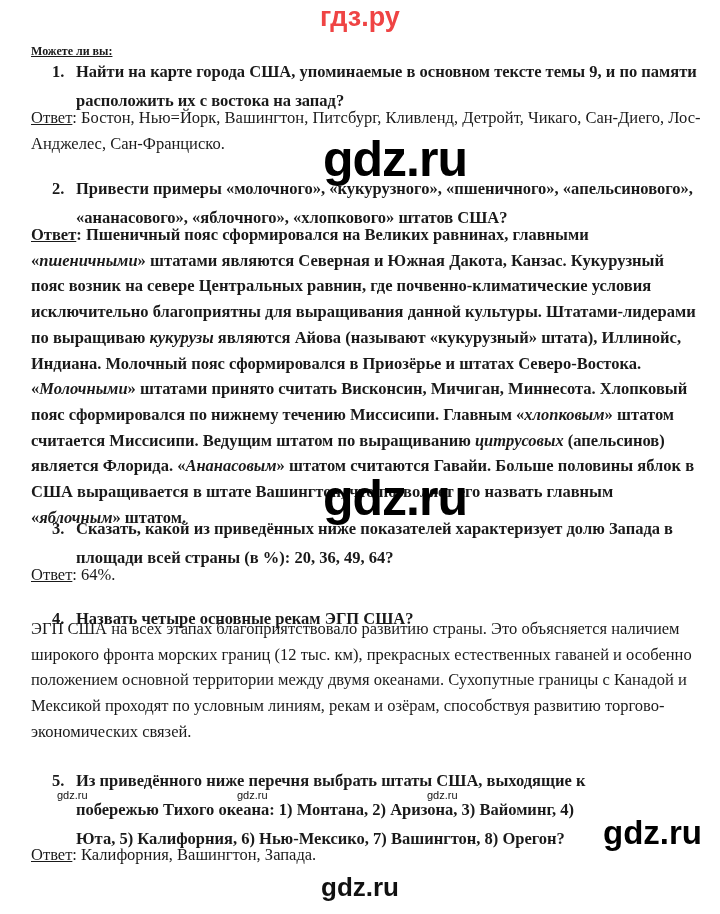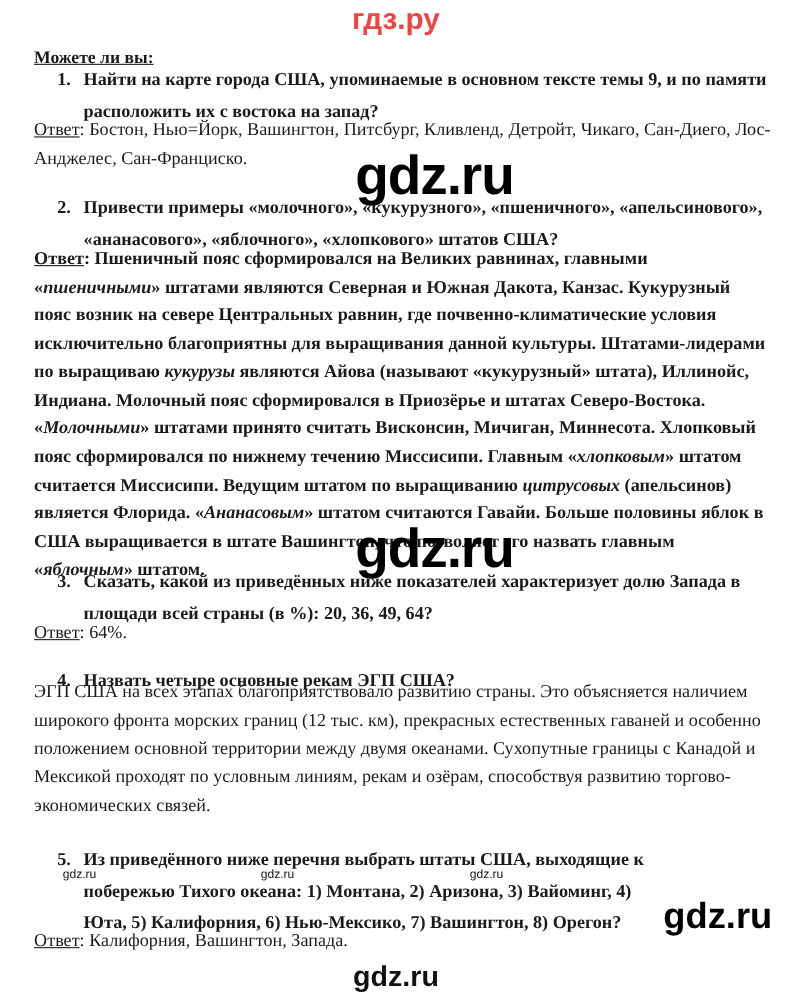--- a/index.html
+++ b/index.html
@@ -21,21 +21,21 @@
     }
     .wm-small {
       position: absolute; font-family: "Liberation Sans", sans-serif;
       font-size: 11px; color: #111; line-height: 1;
     }
     .wm-bottom {
       position: absolute; top: 872px; left: 0; width: 720px; text-align: center;
       font-family: "Liberation Sans", sans-serif; font-size: 26px; font-weight: 700; color: #111;
     }
     .heading {
-      position: absolute; left: 31px; top: 44px; font-weight: 700; font-size: 16px;
+      position: absolute; left: 31px; top: 44px; font-weight: 700; font-size: 12px;
       text-decoration: underline;
     }
     .q {
       position: absolute; left: 52px; width: 650px; font-weight: 700; font-size: 16.5px;
       line-height: 29px;
     }
     .q .num { position: absolute; left: 0; }
     .q .txt { display: block; padding-left: 24px; }
     .ans {
       position: absolute; left: 31px; width: 670px; font-size: 16.5px; line-height: 25.7px;

